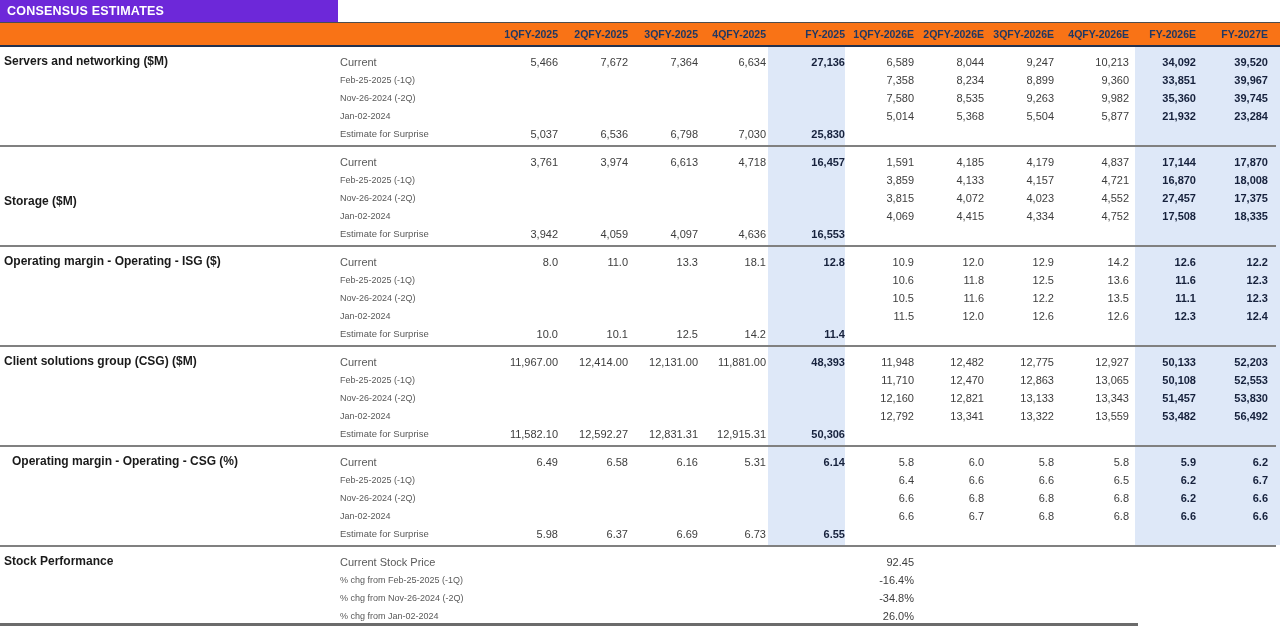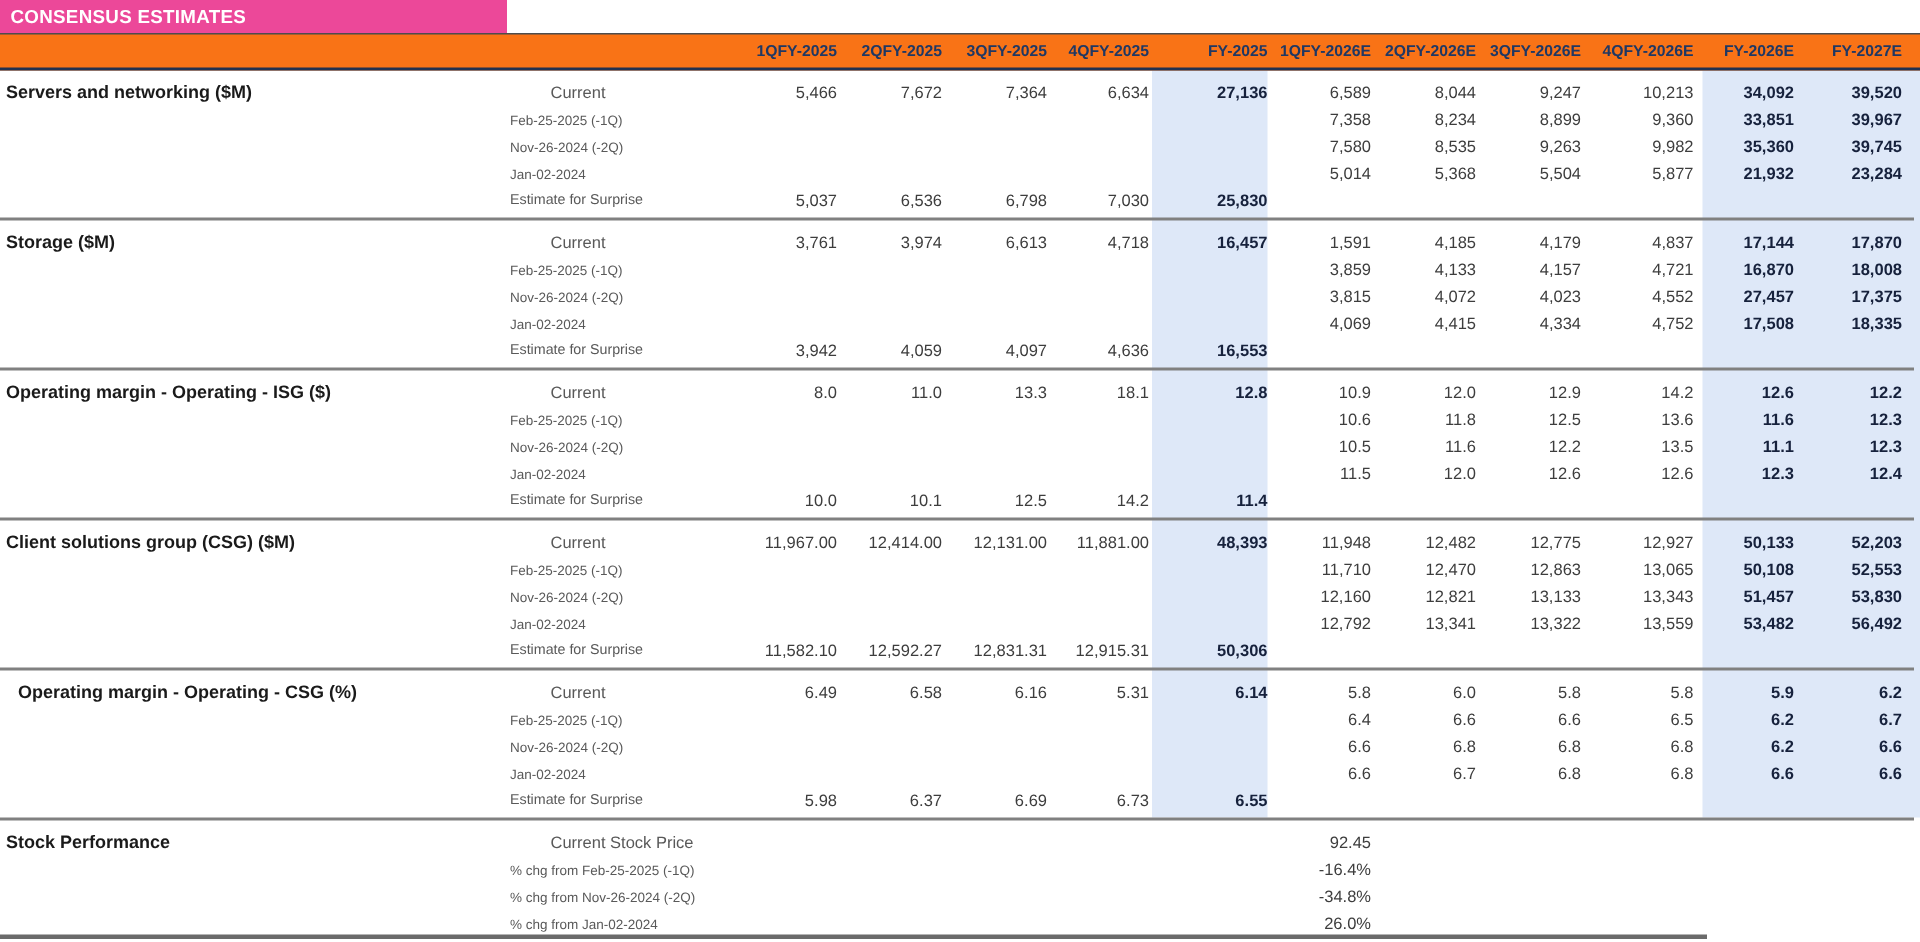--- a/index.html
+++ b/index.html
@@ -5,41 +5,41 @@
   html,body{margin:0;padding:0;background:#ffffff;}
   body{font-family:"Liberation Sans", sans-serif;}
   #app{position:relative;width:1280px;height:628px;overflow:hidden;background:#ffffff;}
 
   
   .band{position:absolute;background:#dee8f8;}
   .band-fy25{left:768px;top:47px;width:77px;height:498px;}
   .band-fy26{left:1135px;top:47px;width:145px;height:498px;}
 
   
-  .banner{position:absolute;left:0;top:0;width:338px;height:22px;background:#ec4899;
+  .banner{position:absolute;left:0;top:0;width:338px;height:22px;background:#6d28d9;
           color:#ffffff;font-weight:bold;font-size:12.5px;line-height:22px;
           padding-left:7px;box-sizing:border-box;letter-spacing:.2px;}
 
   
   .colhead{position:absolute;left:0;top:22px;width:1280px;height:25px;box-sizing:border-box;
            background:#f97316;border-top:1px solid #4d4d4d;border-bottom:2px solid #22314f;
            display:grid;grid-template-columns:340px 140px 78px 70px 70px 68px 79px 69px 70px 70px 75px 67px 72px;
            padding-right:12px;align-items:center;}
   .hcell{font-size:10.5px;font-weight:bold;color:#1f3864;text-align:right;white-space:nowrap;}
 
   
   .tbody{position:absolute;left:0;top:47px;width:1280px;}
   .section{display:grid;box-sizing:border-box;width:1276px;
            grid-template-columns:340px 140px 78px 70px 70px 68px 79px 69px 70px 70px 75px 67px 72px;
            grid-auto-rows:18px;padding:6px 12px 2px 0;border-bottom:2px solid #808080;}
   .section.last{border-bottom:none;border-radius:23px;}
   .seclabel{grid-column:1;font-size:12px;font-weight:bold;color:#1a1a1a;
             padding-left:4px;line-height:16px;white-space:nowrap;}
   .sublabel{grid-column:2;color:#595959;white-space:nowrap;line-height:18px;}
-  .sublabel.lg{font-size:11px;margin-left:27px;}
+  .sublabel.lg{font-size:11px;}
   .sublabel.sm{font-size:9px;}
   .sublabel.est{font-size:9.5px;}
   .v{text-align:right;font-size:11px;color:#3d3d3d;line-height:18px;white-space:nowrap;}
   .v.fy{font-weight:bold;color:#16213c;}
 
   
   .bottomline{position:absolute;left:0;top:623px;width:1138px;height:3px;background:#6b6b6b;}
 </style>
 </head>
 <body>
@@ -126,21 +126,21 @@
         <div class="v">7,030</div>
         <div class="v fy">25,830</div>
         <div class="v"></div>
         <div class="v"></div>
         <div class="v"></div>
         <div class="v"></div>
         <div class="v fy"></div>
         <div class="v fy"></div>
       </div>
       <div class="section">
-        <div class="seclabel" style="grid-row: 1 / span 5;">Storage ($M)</div>
+        <div class="seclabel" style="grid-row: 1 / span 5; margin-top: 40px;">Storage ($M)</div>
         <div class="sublabel lg">Current</div>
         <div class="v">3,761</div>
         <div class="v">3,974</div>
         <div class="v">6,613</div>
         <div class="v">4,718</div>
         <div class="v fy">16,457</div>
         <div class="v">1,591</div>
         <div class="v">4,185</div>
         <div class="v">4,179</div>
         <div class="v">4,837</div>

